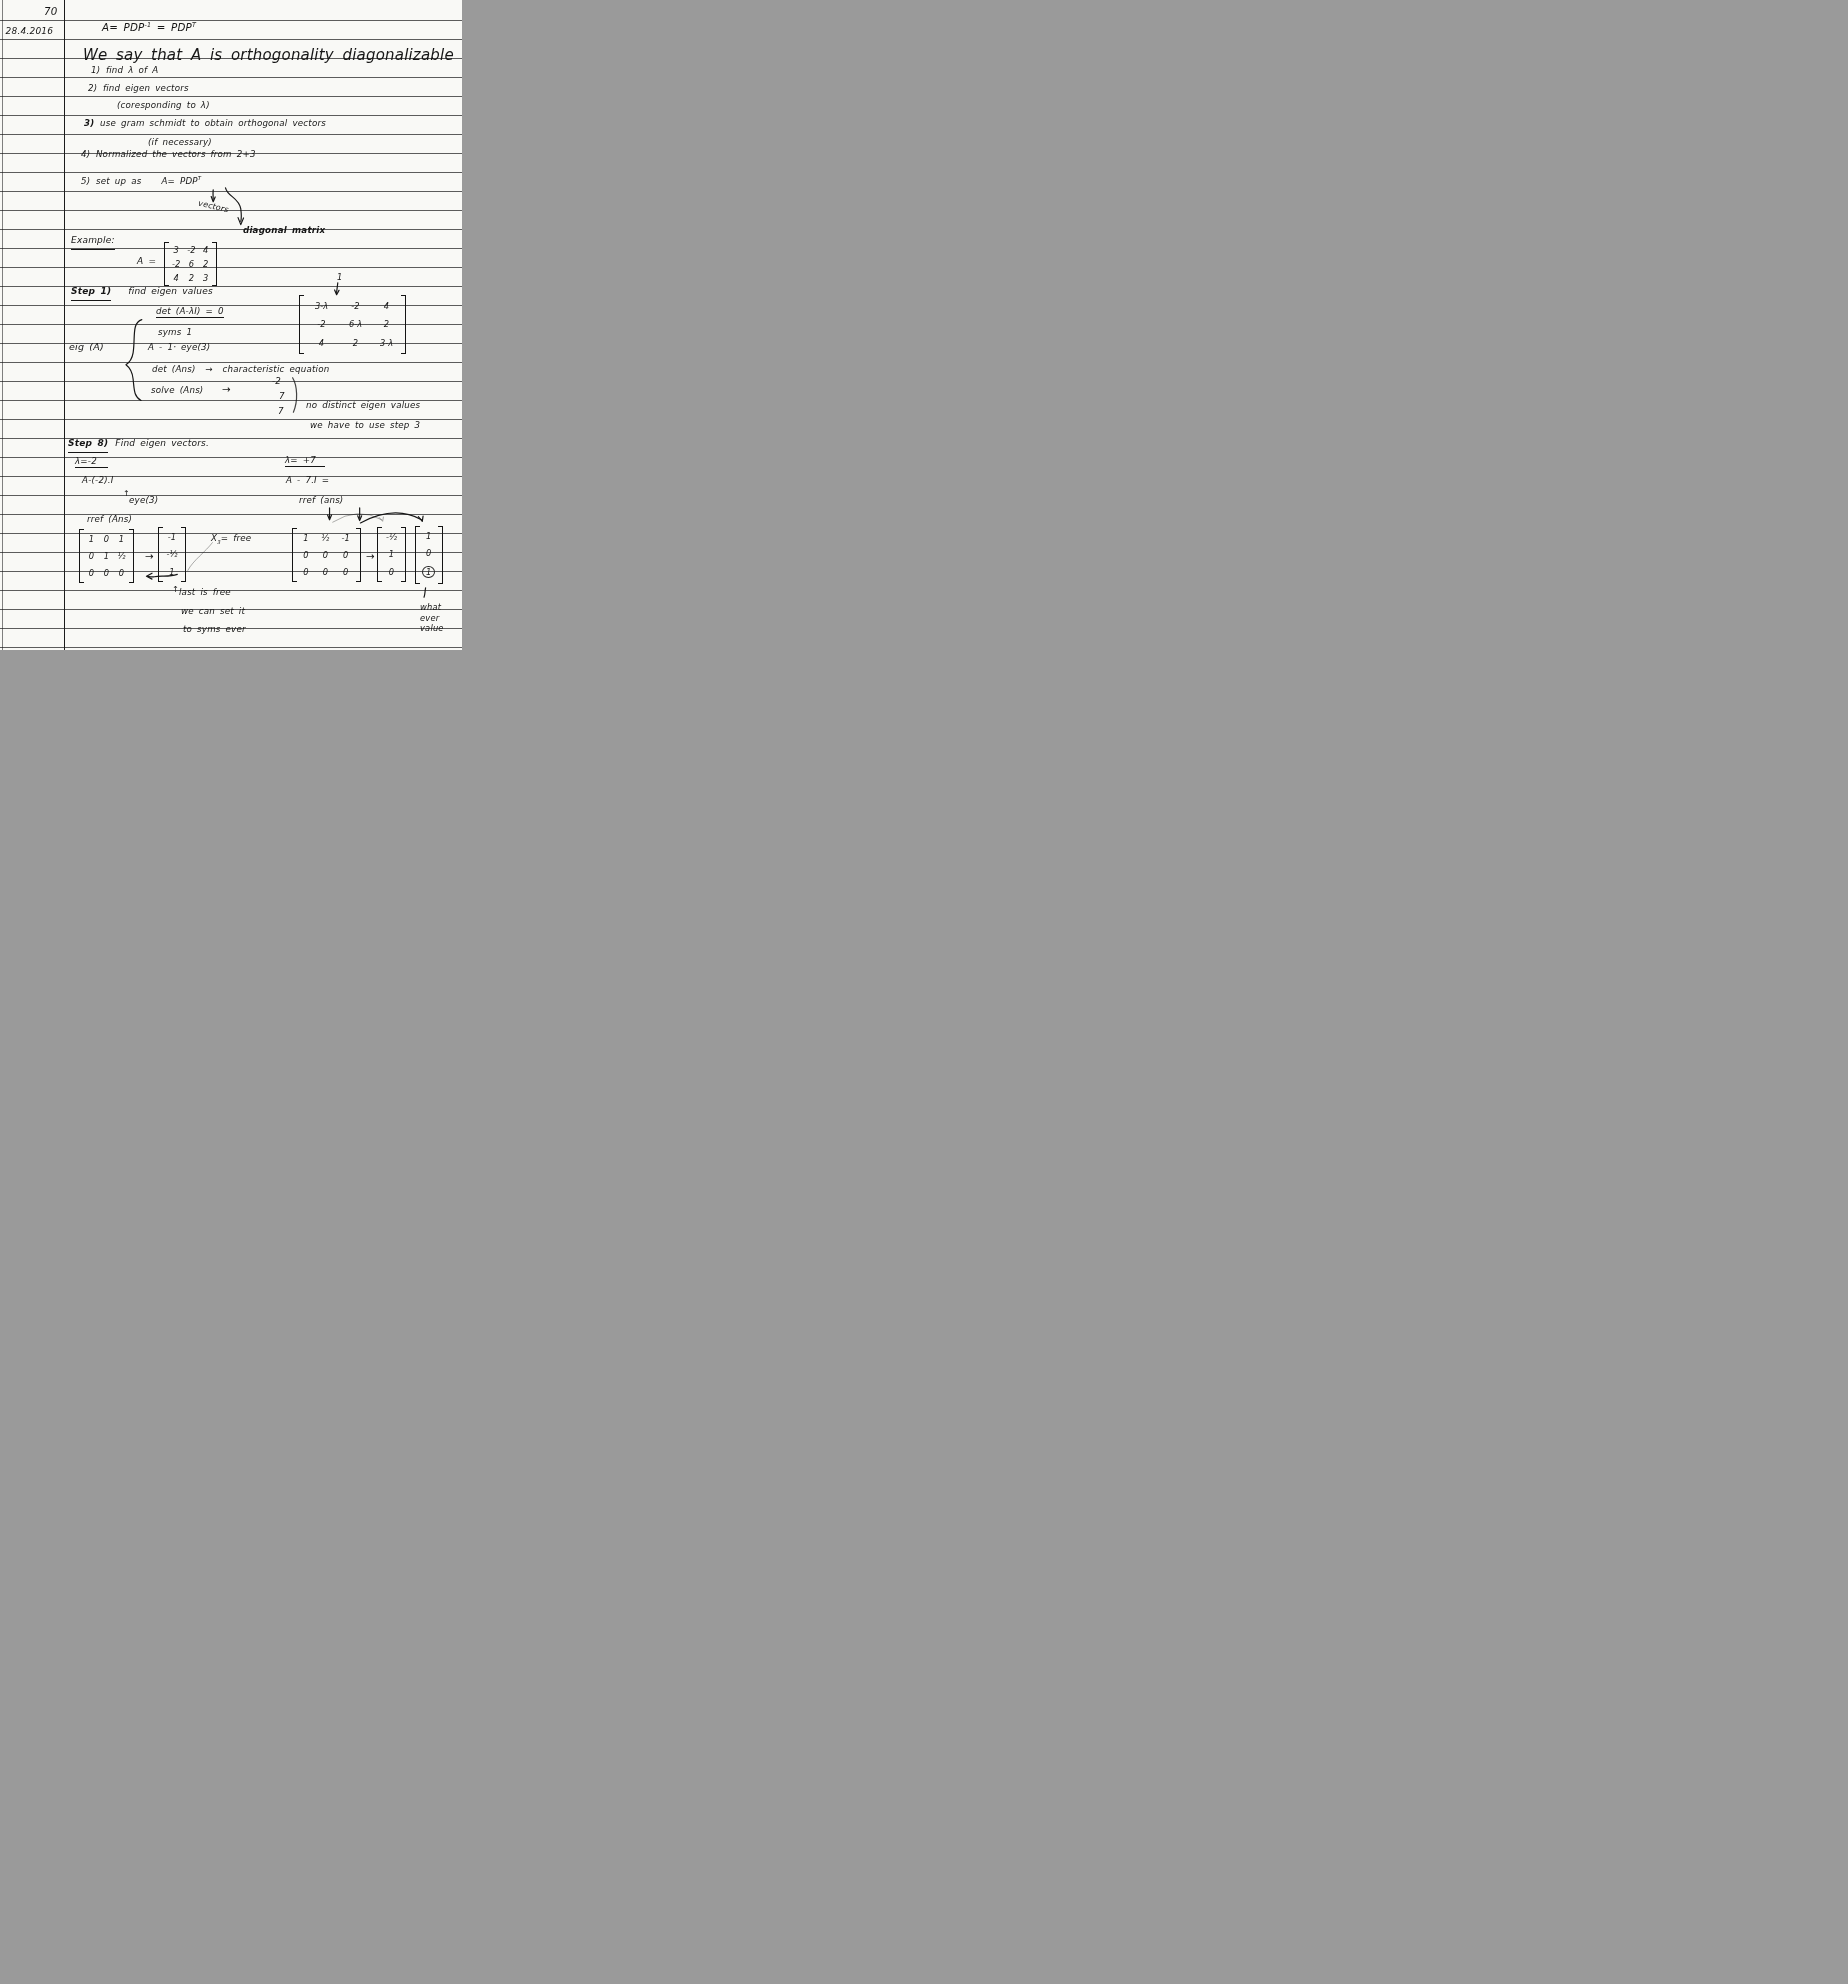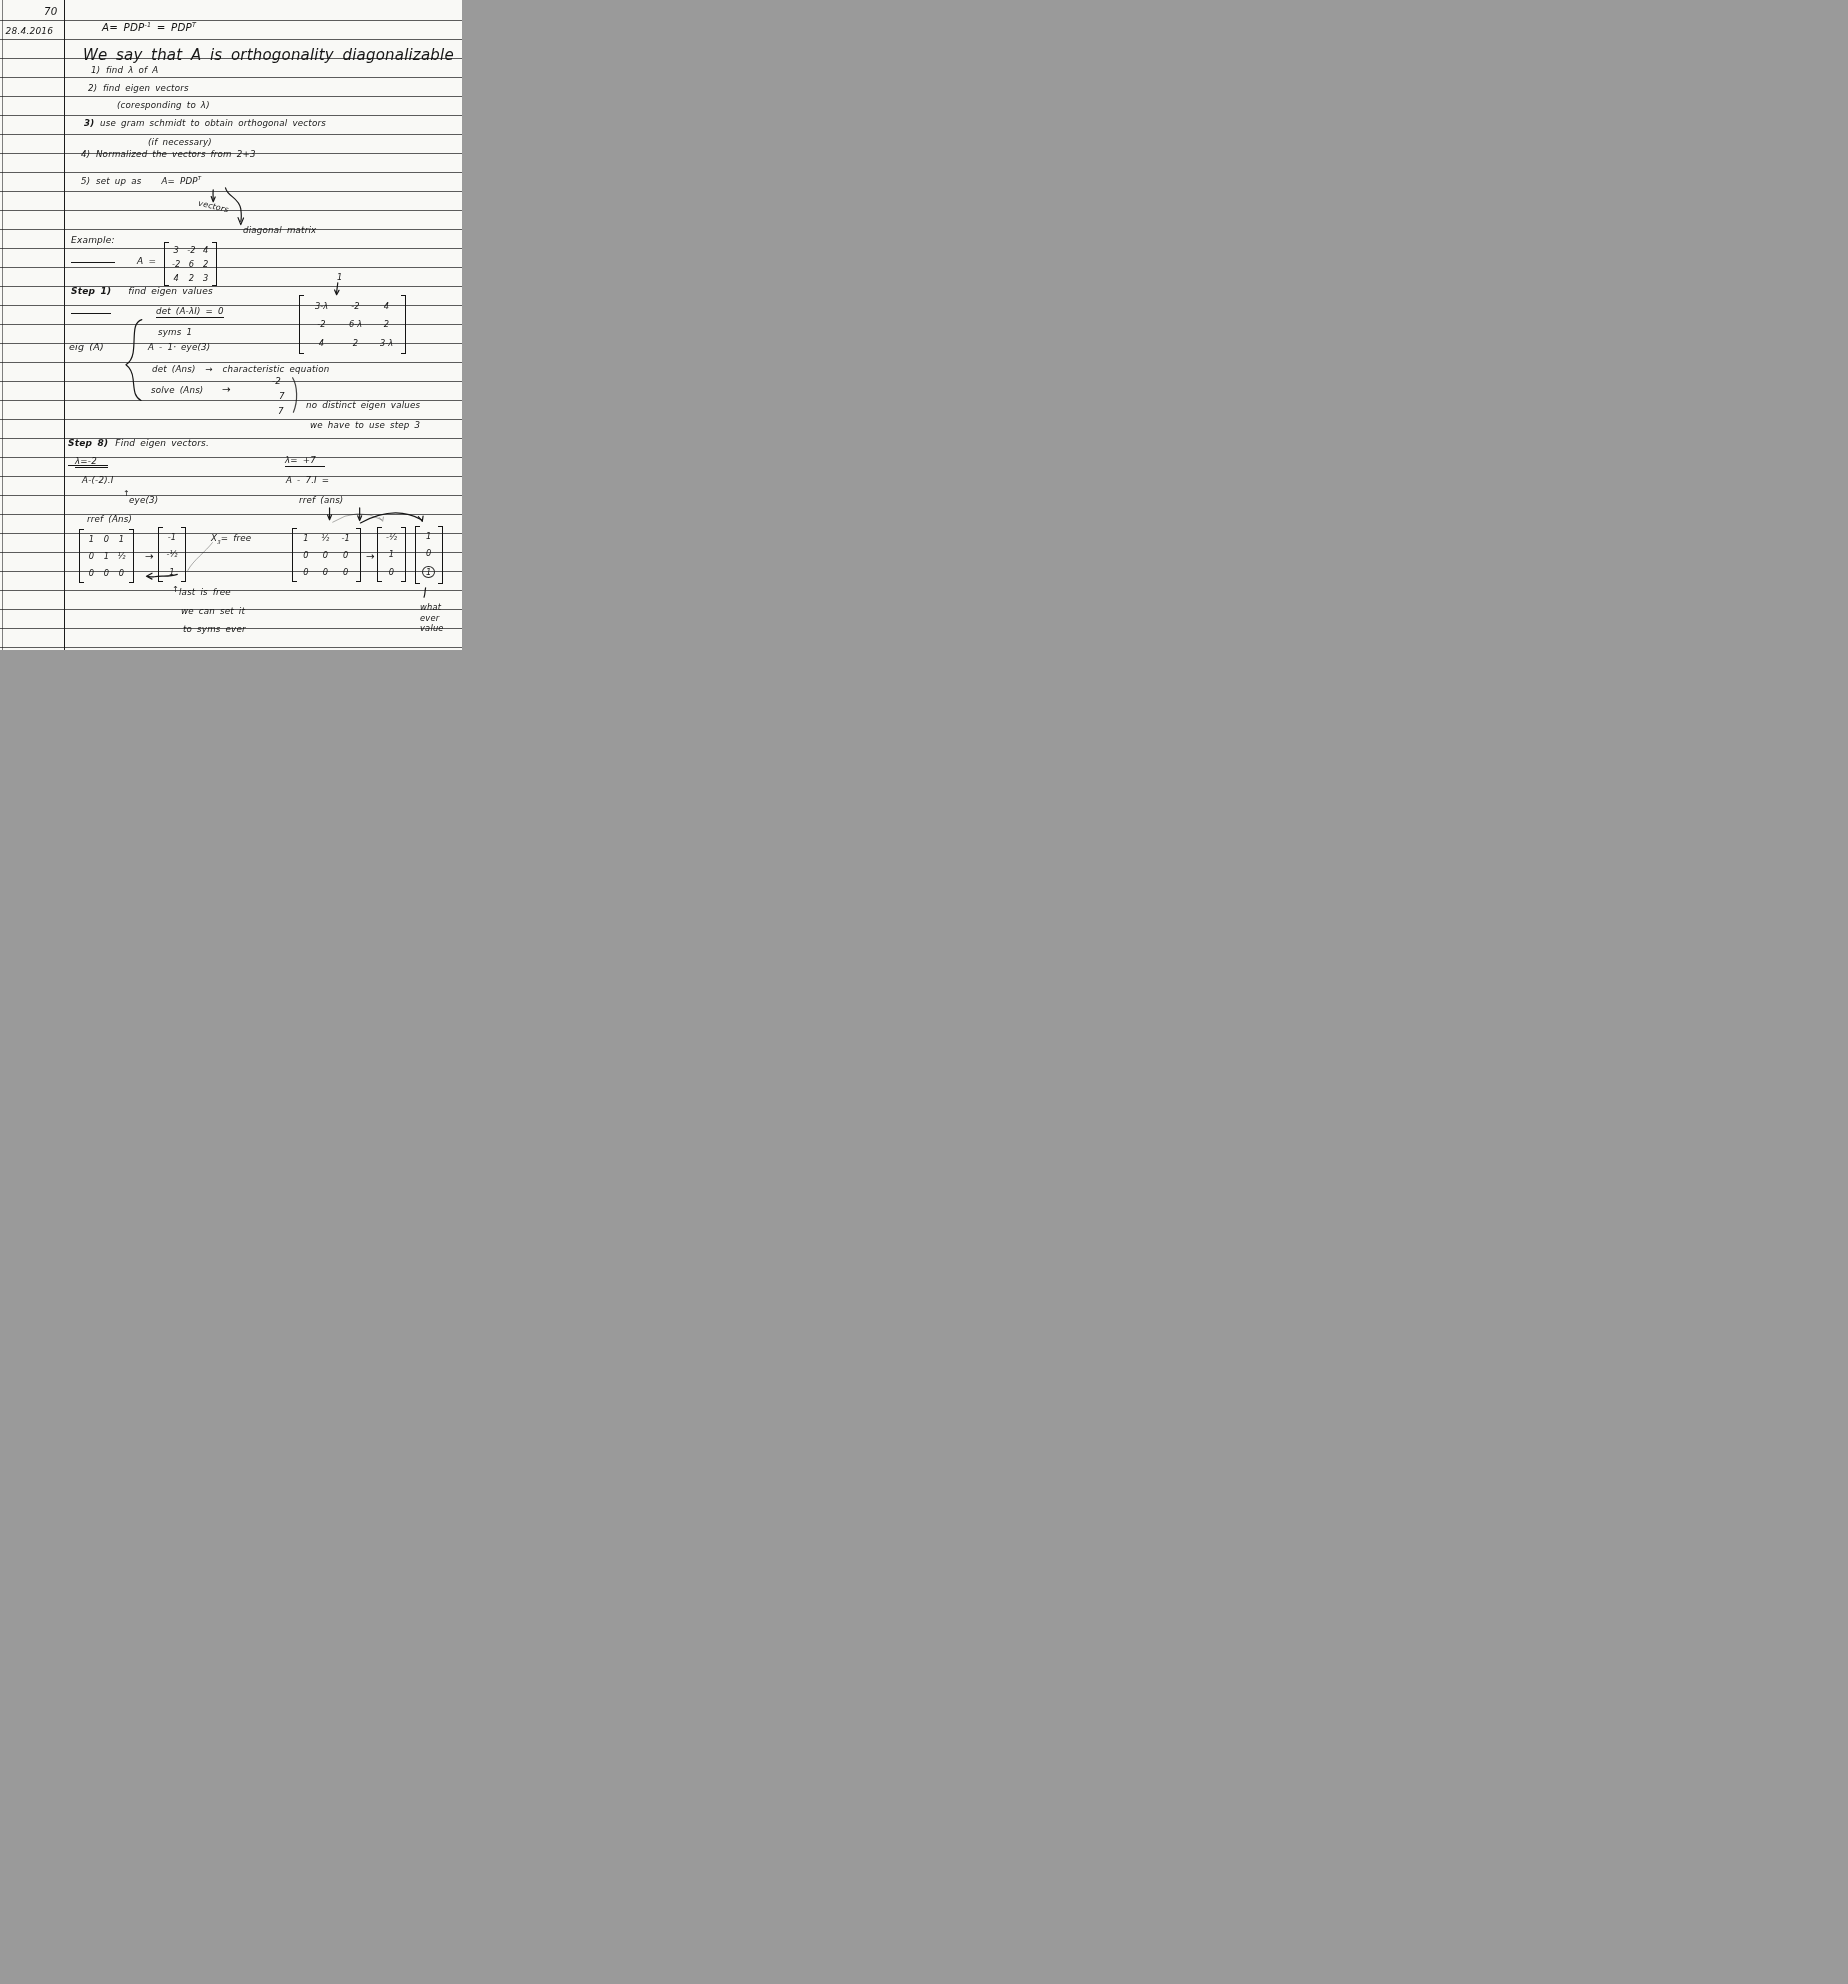--- a/index.html
+++ b/index.html
@@ -6,21 +6,21 @@
   .page{
     position:relative;width:462px;height:650px;background:#f9f9f6;overflow:hidden;
     background-image:repeating-linear-gradient(to bottom,transparent 0 18px,rgba(40,40,40,.75) 18px 19px);
     background-position:0 2px;
     font-family:"DejaVu Sans",sans-serif;
   }
   .abs{position:absolute;}
   .hw{font-style:italic;color:#161616;font-size:8.7px;letter-spacing:0.2px;word-spacing:2px;white-space:nowrap;}
   .big{font-size:10.3px;}
   .bold{font-weight:bold;}
-  .ul{border-bottom:1.2px solid #161616;padding-bottom:17px;}
+  .ul{border-bottom:1.2px solid #161616;padding-bottom:4px;}
   .ul4{border-bottom:1.6px solid #161616;padding-bottom:0.8px;}
   .lbl{margin-right:5.6px;}
   .sup{font-size:.62em;vertical-align:super;}
   .sub{font-size:.62em;vertical-align:sub;}
   .vline{position:absolute;top:0;bottom:0;background:#1c1c1c;}
   .matrix{position:absolute;display:grid;align-content:space-around;justify-items:center;
     padding:1.6px 4px;border-left:1.2px solid #141414;border-right:1.2px solid #141414;}
   .matrix::before,.matrix::after{content:"";position:absolute;left:0;right:0;height:1.2px;
     background:linear-gradient(to right,#141414 0 3.6px,transparent 3.6px calc(100% - 3.6px),#141414 calc(100% - 3.6px) 100%);}
   .matrix::before{top:0}.matrix::after{bottom:0}
@@ -70,21 +70,21 @@
 
   <svg style="left:210px;top:189px;" width="6.4" height="14.3" viewBox="0 0 16 36">
     <path class="stk" d="M8 2 C7 12 8 20 8 26"></path>
       <path class="stk" d="M3 19 L8 32 L13 20"></path>
   </svg>
   <div class="abs hw rot" style="left:198px;top:202px;font-size:8px;">vectors</div>
   <svg style="left:223px;top:187px;" width="24.6" height="40" viewBox="0 0 62 102">
     <path class="stk" d="M6 2 C12 26 40 26 45 56 C47 72 47 80 45 88"></path>
       <path class="stk" d="M38 78 L45 96 L52 79"></path>
   </svg>
-  <div class="abs hw" style="left:243px;top:225px;">diagonal matrix</div>
+  <div class="abs hw" style="left:243px;top:225px;font-weight:bold;">diagonal matrix</div>
 
   <div class="abs hw" style="left:71px;top:235px;font-size:9px;"><span class="ul">Example:</span></div>
   <div class="abs hw" style="left:137px;top:256px;font-size:9px;">A =</div>
   <div class="matrix" style="left:164px;top:242px;grid-template-columns:14.3px 16px 12.7px;height:41px;">
     <span class="mc">3</span>
       <span class="mc">-2</span>
       <span class="mc">4</span>
     <span class="mc">-2</span>
       <span class="mc">6</span>
       <span class="mc">2</span>

